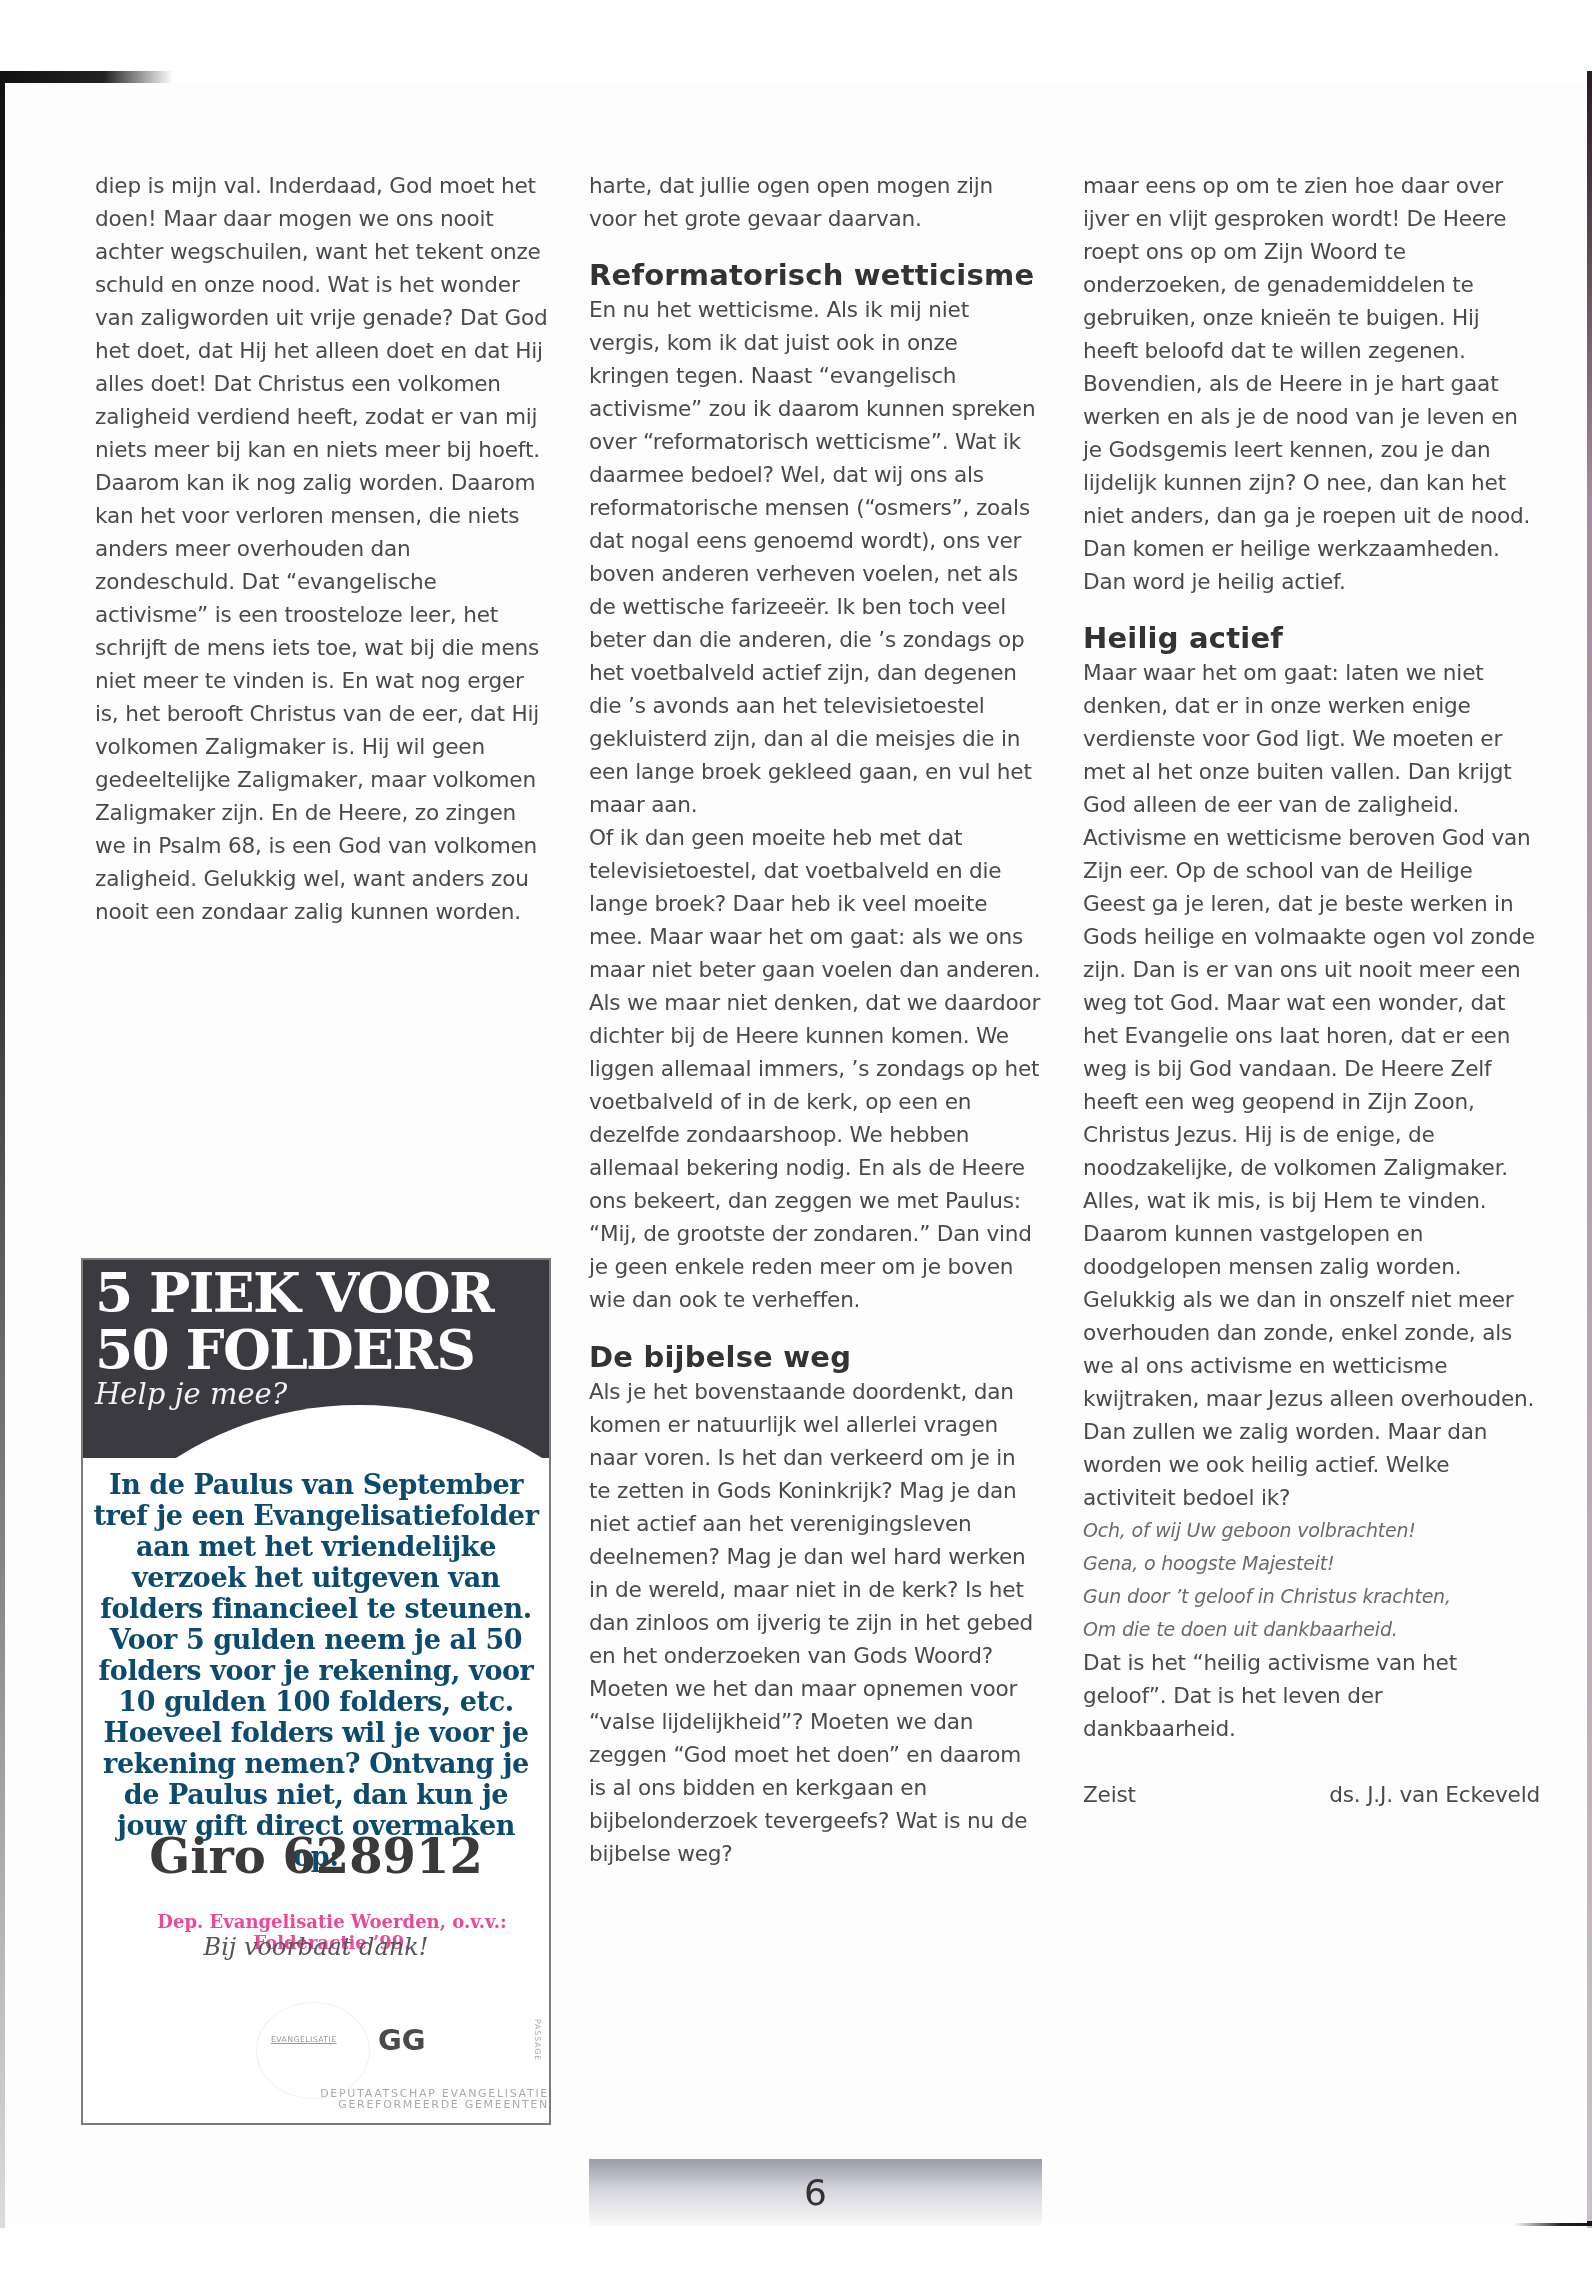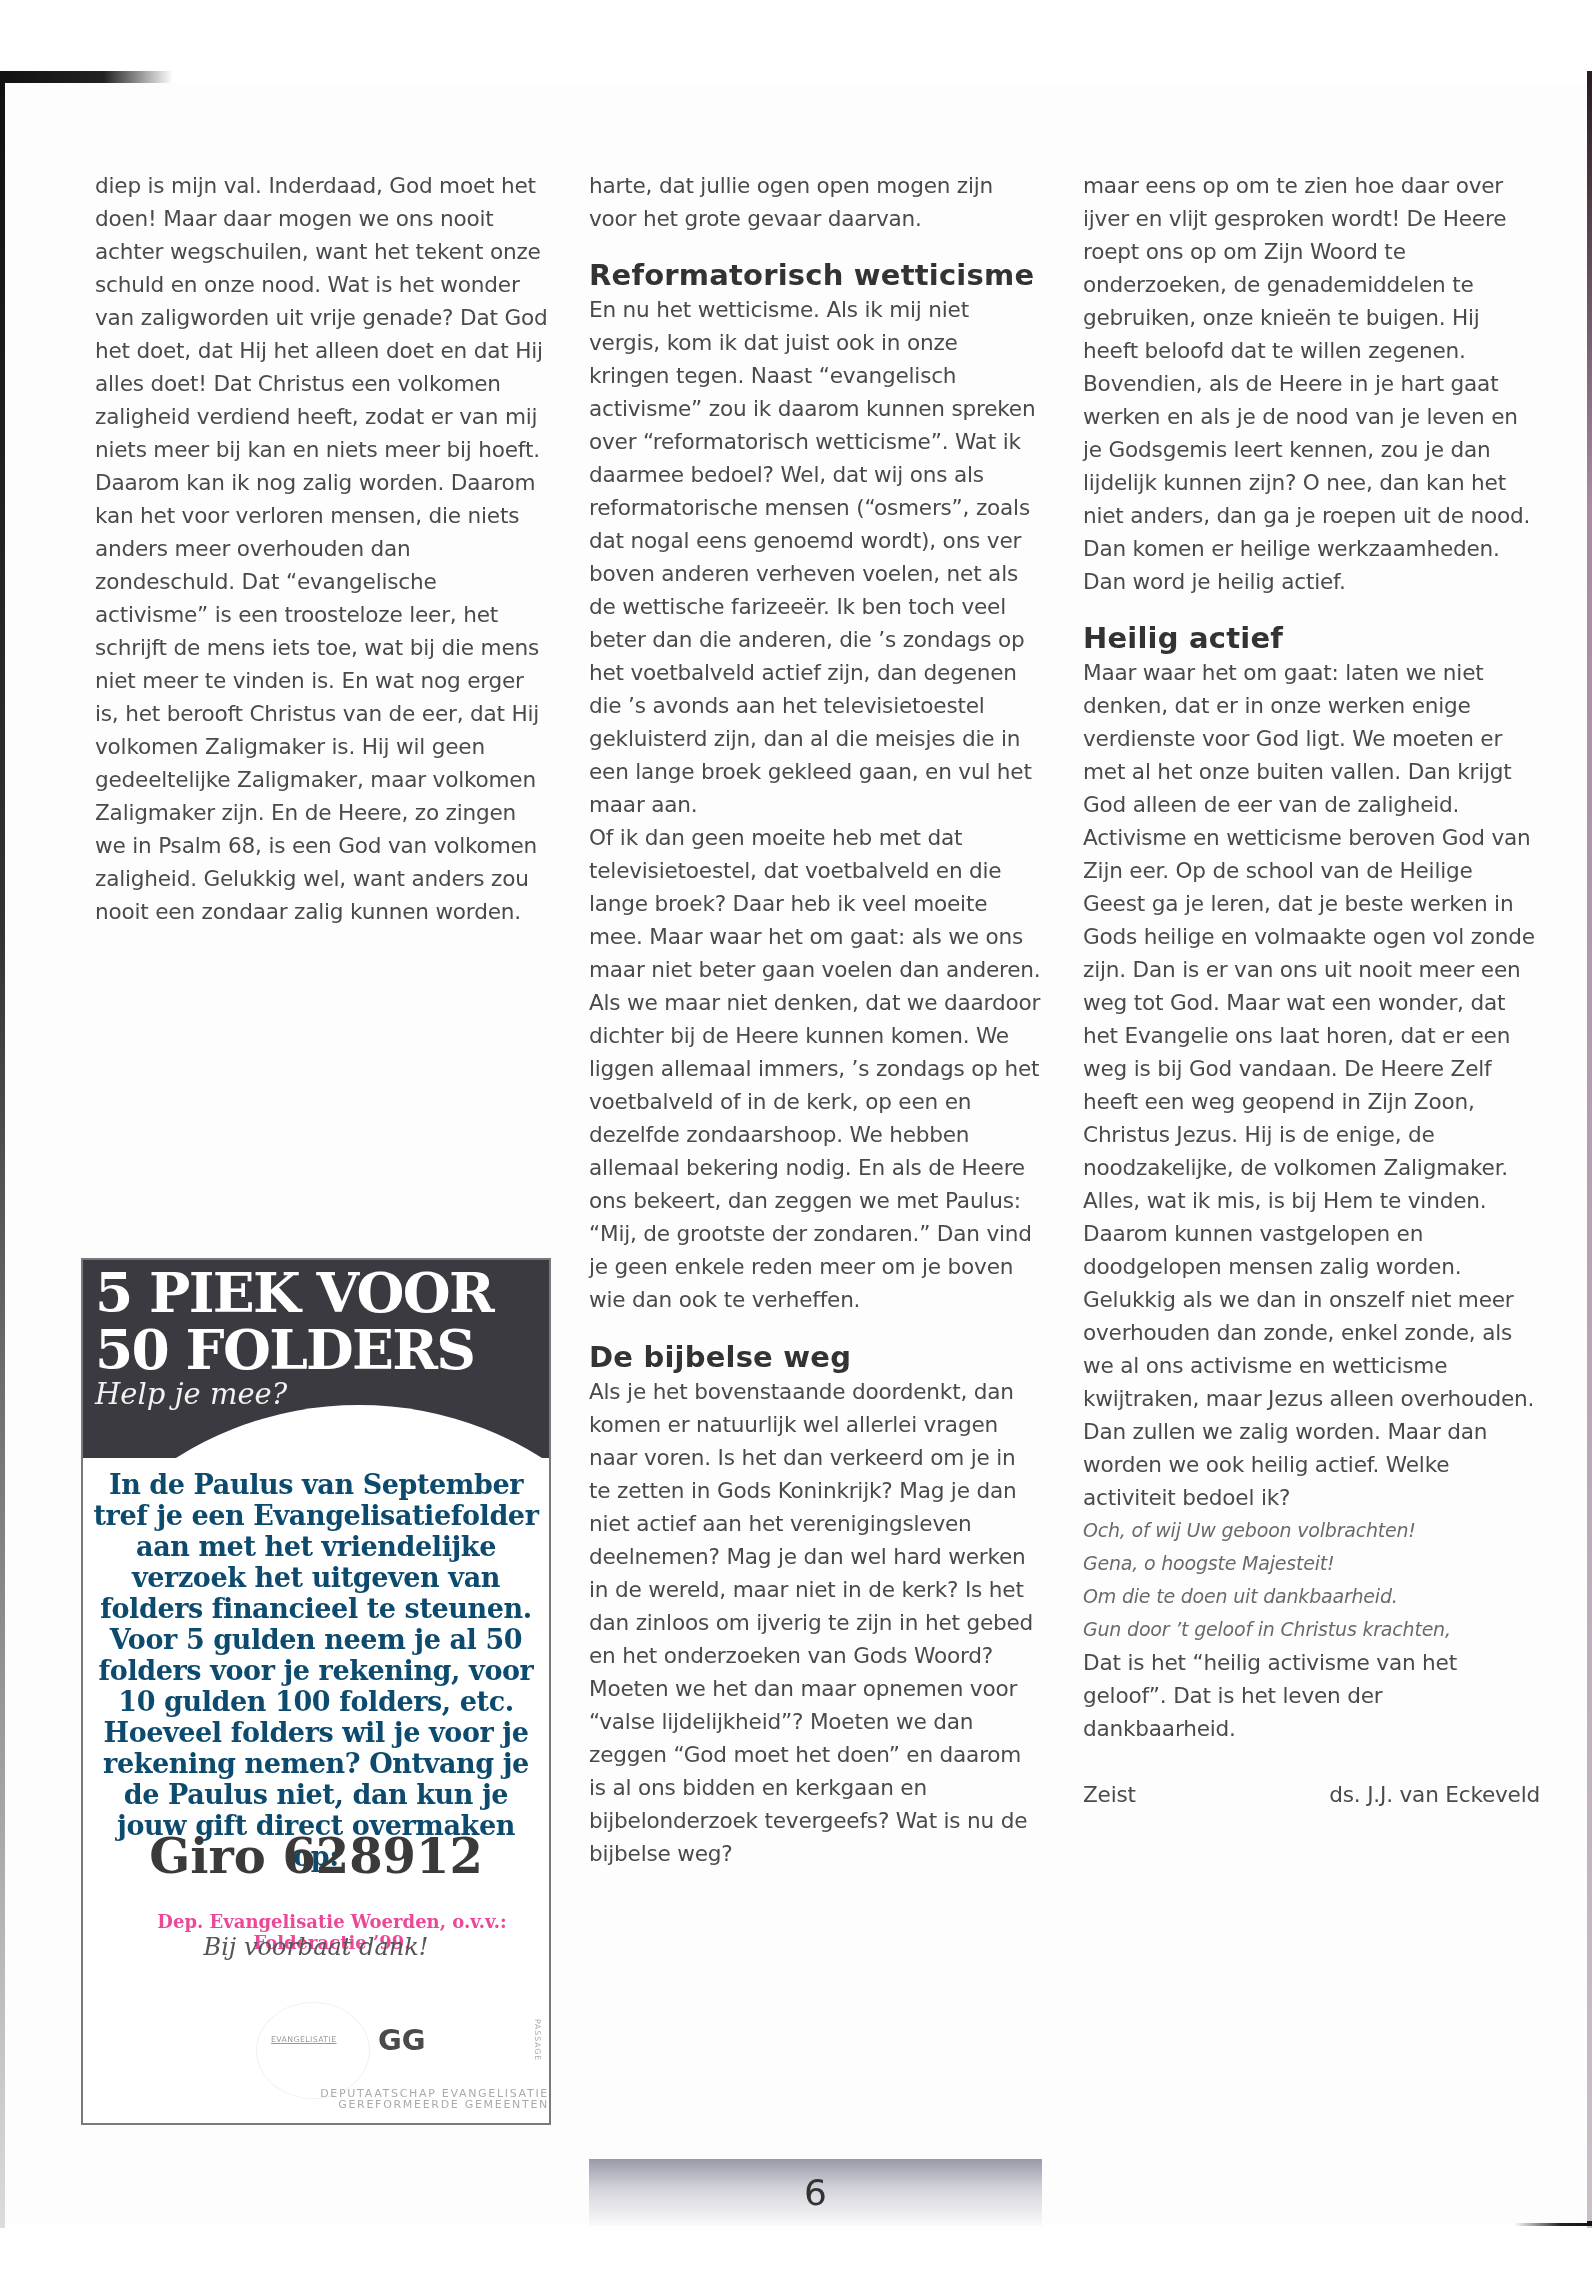--- a/index.html
+++ b/index.html
@@ -110,22 +110,22 @@
   <p>Als je het bovenstaande doordenkt, dan komen er natuurlijk wel allerlei vragen naar voren. Is het dan verkeerd om je in te zetten in Gods Koninkrijk? Mag je dan niet actief aan het verenigingsleven deelnemen? Mag je dan wel hard werken in de wereld, maar niet in de kerk? Is het dan zinloos om ijverig te zijn in het gebed en het onderzoeken van Gods Woord? Moeten we het dan maar opnemen voor “valse lijdelijkheid”? Moeten we dan zeggen “God moet het doen” en daarom is al ons bidden en kerkgaan en bijbelonderzoek tevergeefs? Wat is nu de bijbelse weg?</p>
 </div>
 
 <div class="col col-right">
   <p>maar eens op om te zien hoe daar over ijver en vlijt gesproken wordt! De Heere roept ons op om Zijn Woord te onderzoeken, de genademiddelen te gebruiken, onze knieën te buigen. Hij heeft beloofd dat te willen zegenen. Bovendien, als de Heere in je hart gaat werken en als je de nood van je leven en je Godsgemis leert kennen, zou je dan lijdelijk kunnen zijn? O nee, dan kan het niet anders, dan ga je roepen uit de nood. Dan komen er heilige werkzaamheden. Dan word je heilig actief.</p>
   <h2 class="section-heading">Heilig actief</h2>
   <p>Maar waar het om gaat: laten we niet denken, dat er in onze werken enige verdienste voor God ligt. We moeten er met al het onze buiten vallen. Dan krijgt God alleen de eer van de zaligheid. Activisme en wetticisme beroven God van Zijn eer. Op de school van de Heilige Geest ga je leren, dat je beste werken in Gods heilige en volmaakte ogen vol zonde zijn. Dan is er van ons uit nooit meer een weg tot God. Maar wat een wonder, dat het Evangelie ons laat horen, dat er een weg is bij God vandaan. De Heere Zelf heeft een weg geopend in Zijn Zoon, Christus Jezus. Hij is de enige, de noodzakelijke, de volkomen Zaligmaker. Alles, wat ik mis, is bij Hem te vinden. Daarom kunnen vastgelopen en doodgelopen mensen zalig worden. Gelukkig als we dan in onszelf niet meer overhouden dan zonde, enkel zonde, als we al ons activisme en wetticisme kwijtraken, maar Jezus alleen overhouden. Dan zullen we zalig worden. Maar dan worden we ook heilig actief. Welke activiteit bedoel ik?</p>
   <div class="poem">
     <div>Och, of wij Uw geboon volbrachten!</div>
     <div>Gena, o hoogste Majesteit!</div>
+    <div>Gun door ’t geloof in Christus krachten,</div>
     <div>Om die te doen uit dankbaarheid.</div>
-    <div>Gun door ’t geloof in Christus krachten,</div>
   </div>
   <p>Dat is het “heilig activisme van het geloof”. Dat is het leven der dankbaarheid.</p>
   <div class="signature">
     <span>Zeist</span>
     <span>ds. J.J. van Eckeveld</span>
   </div>
 </div>
 
 <div class="folio">
   <span class="folio-num">6</span>

